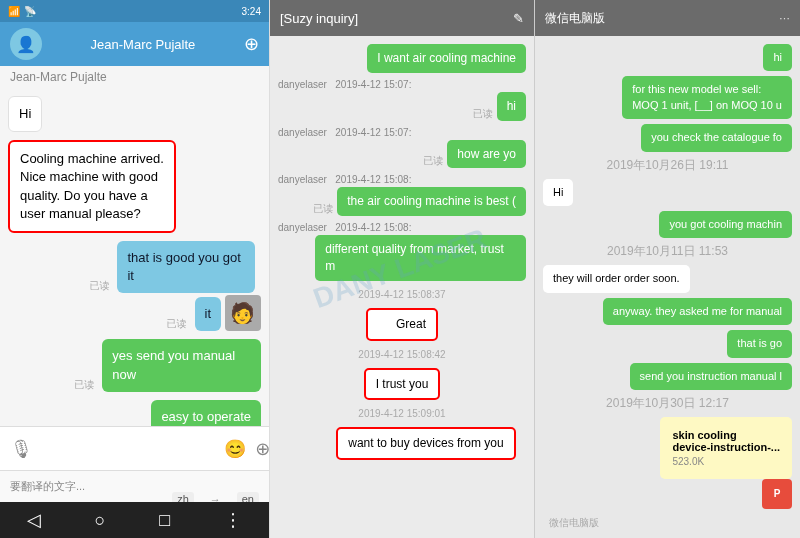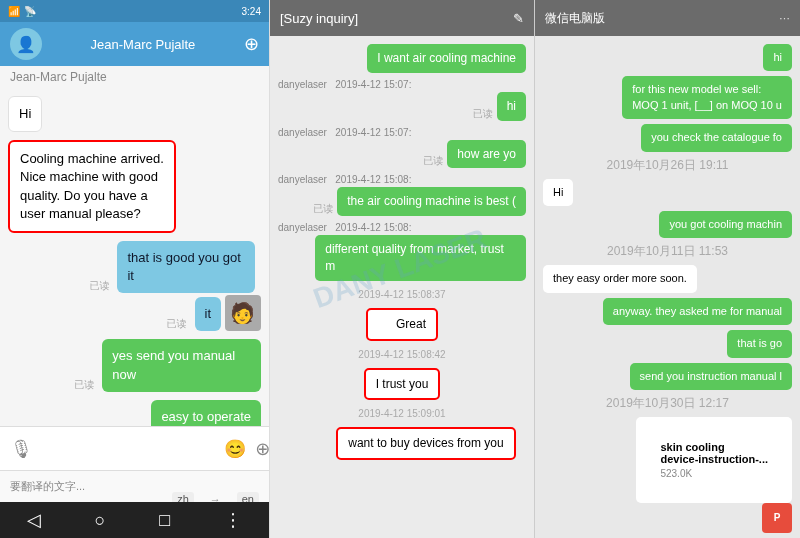--- a/index.html
+++ b/index.html
@@ -293,23 +293,23 @@
       color: #aaa;
       align-self: center;
     }
 
     .right-row {
       display: flex;
       flex-direction: column;
     }
 
     .file-card {
-      background: #ffffff;
+      background: #fef9c3;
       border-radius: 5px;
-      padding: 24px;
+      padding: 12px;
       align-self: flex-end;
       max-width: 80%;
       font-size: 11px;
     }
 
     .file-card-title {
       font-size: 11px;
       font-weight: bold;
       margin-bottom: 3px;
     }
@@ -541,21 +541,21 @@
       </div>
 
       <div class="right-row" style="align-items:flex-end;">
         <div class="right-bubble-green">you got cooling machin</div>
       </div>
 
       <div class="right-timestamp">2019年10月11日 11:53</div>
 
 
       <div class="right-row" style="align-items:flex-start;">
-        <div class="right-bubble-white">they easy order more soon.</div>
+        <div class="right-bubble-white">they will order order soon.</div>
       </div>
 
       <div class="right-row" style="align-items:flex-end;">
         <div class="right-bubble-green">anyway. they asked me for manual</div>
       </div>
 
       <div class="right-row" style="align-items:flex-end;">
         <div class="right-bubble-green">that is go</div>
       </div>
 

